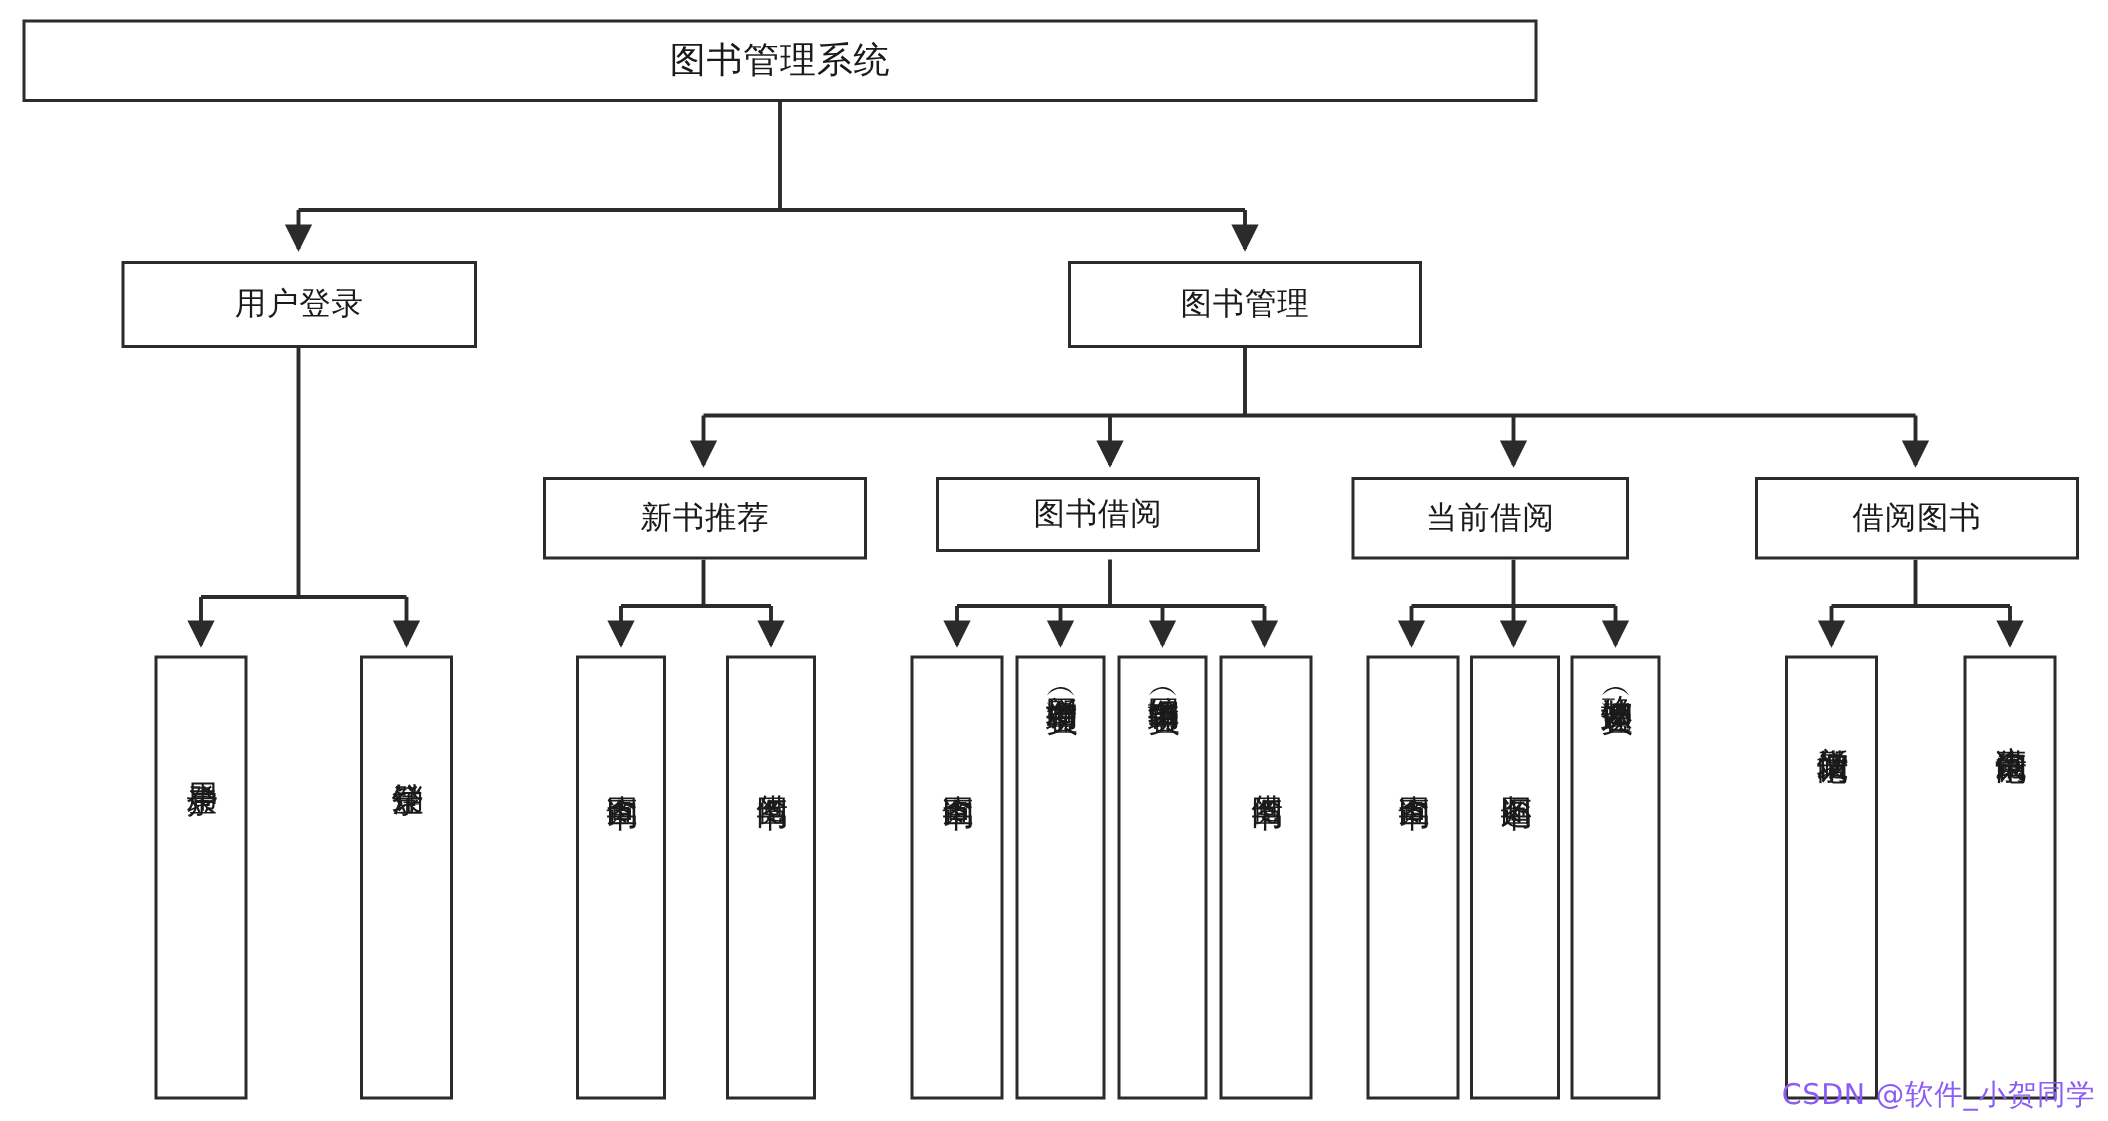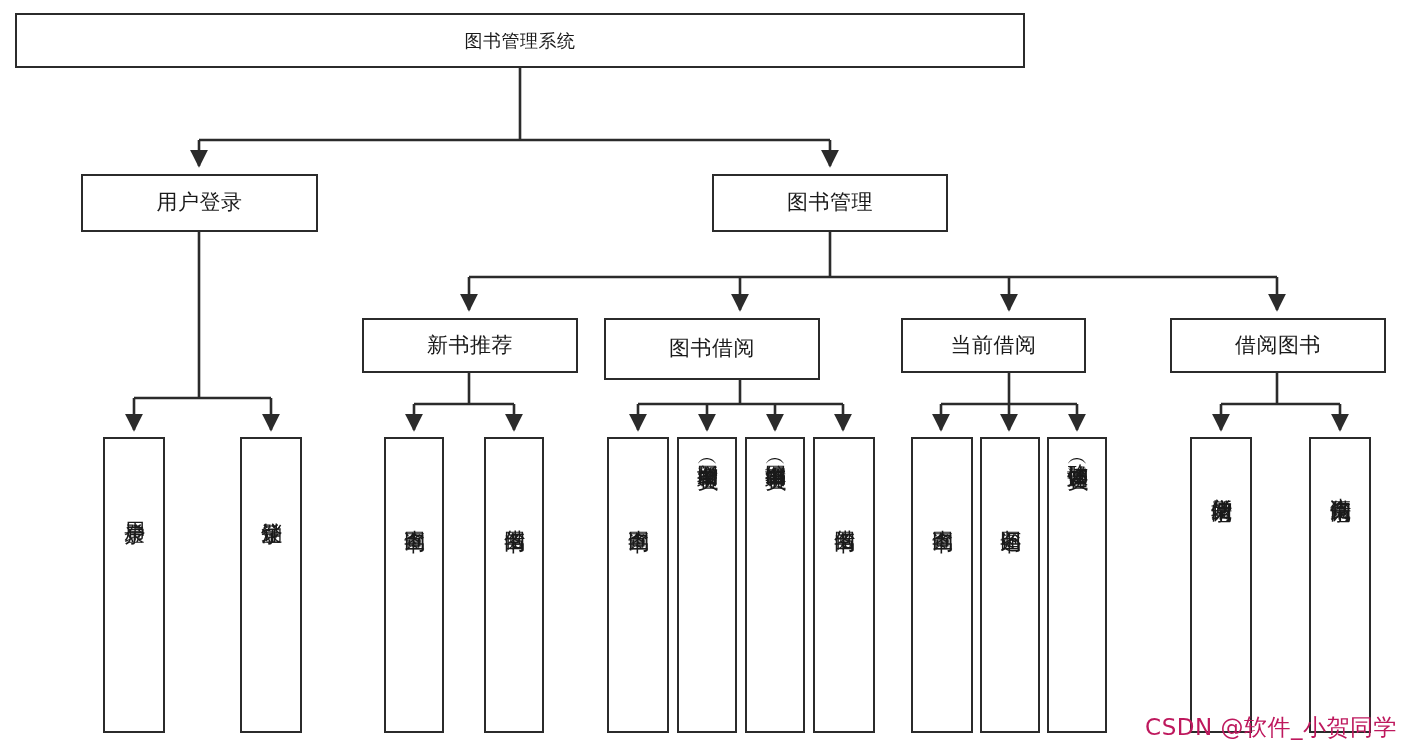--- a/index.html
+++ b/index.html
@@ -39,42 +39,42 @@
   .node.h {
     
   }
   .node.h .label {
     font-size: 21px;
     line-height: 1.1;
     letter-spacing: 0.5px;
     white-space: nowrap;
   }
   .node.root .label {
-    font-size: 18px;
+    font-size: 24px;
   }
   .node.v {
     
     align-items: flex-start;
     justify-content: center;
     padding-top: 6px;
   }
   .node.v .label {
     writing-mode: vertical-rl;
     text-orientation: upright;
     font-size: 21px;
     line-height: 1.32;
     letter-spacing: 1px;
     white-space: nowrap;
   }
   .watermark {
     position: absolute;
     right: 8px;
     bottom: 4px;
-    font-size: 23px;
-    color: #be185d;
+    font-size: 19px;
+    color: #8b5cf6;
     white-space: nowrap;
     letter-spacing: 0.5px;
   }
 </style>
 </head>
 <body>
 
 <div id="diagram">
 
   <svg id="connectors" viewBox="0 0 1405 747" xmlns="http://www.w3.org/2000/svg">
@@ -136,21 +136,21 @@
   </div>
 
   <div class="node h" style="left:362px; top:318px; width:216px; height:55px;">
     <span class="label">新书推荐</span>
   </div>
 
   <div class="node h" style="left:712px; top:174px; width:236px; height:58px;">
     <span class="label">图书管理</span>
   </div>
 
-  <div class="node h" style="left:604px; top:318px; width:216px; height:62px;">
+  <div class="node h" style="left:624px; top:318px; width:216px; height:50px;">
     <span class="label">图书借阅</span>
   </div>
 
   <div class="node h" style="left:901px; top:318px; width:185px; height:55px;">
     <span class="label">当前借阅</span>
   </div>
 
   <div class="node h" style="left:1170px; top:318px; width:216px; height:55px;">
     <span class="label">借阅图书</span>
   </div>

